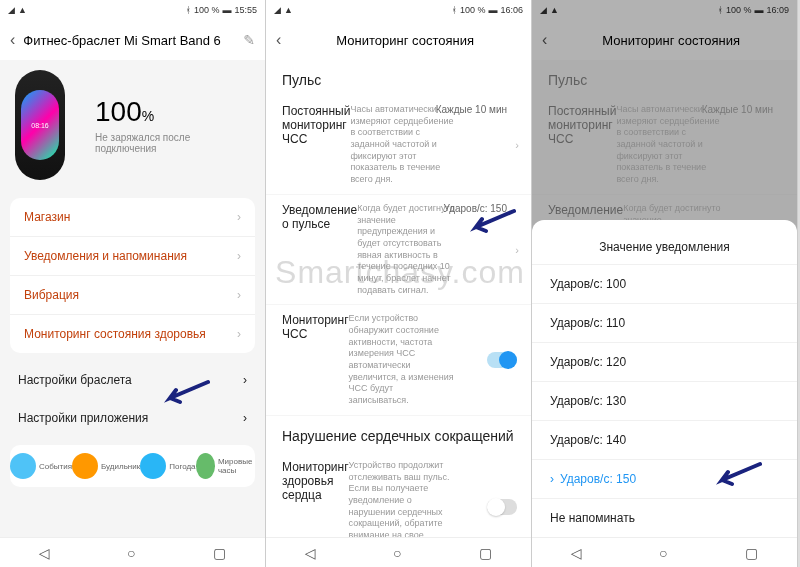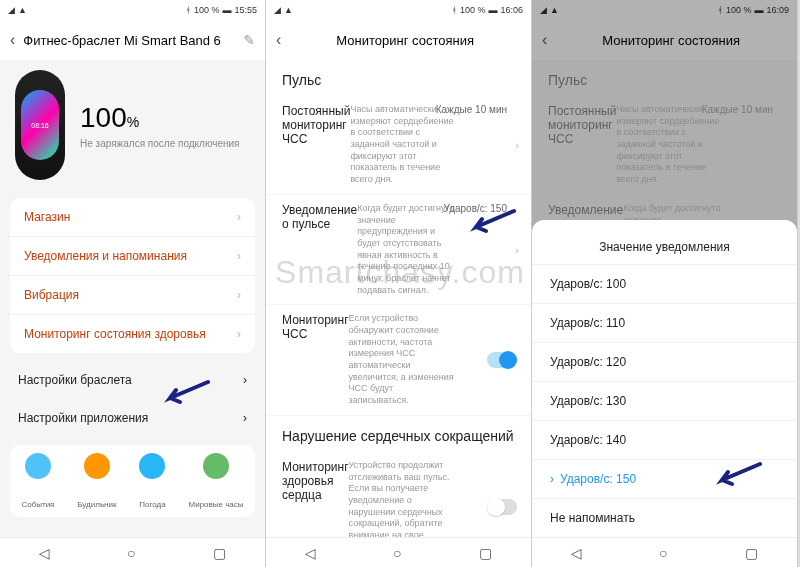--- a/index.html
+++ b/index.html
@@ -7,35 +7,35 @@
 .phone{width:266px;height:567px;background:#f5f5f5;display:flex;flex-direction:column;position:relative;border-right:1px solid #ccc}
 .phone:last-child{border-right:none}
 .statusbar{height:20px;display:flex;justify-content:space-between;align-items:center;padding:0 8px;font-size:9px;color:#333;background:#fff}
 .statusbar .left,.statusbar .right{display:flex;gap:3px;align-items:center}
 .header{height:40px;display:flex;align-items:center;padding:0 10px;background:#fff;gap:8px}
 .header .title{font-size:13px;flex:1;text-align:left}
 .phone2 .header .title,.phone3 .header .title{text-align:center}
 .back-icon{font-size:16px;color:#555}
 .edit-icon{font-size:14px;color:#999}
 .content{flex:1;overflow:hidden;background:#f5f5f5}
-.hero{display:flex;align-items:center;padding:10px 15px;gap:15px}
+.hero{display:flex;align-items:center;padding:10px 15px;gap:30px}
 .band-img{width:50px;height:110px;background:linear-gradient(180deg,#222 0%,#111 100%);border-radius:25px;position:relative;display:flex;align-items:center;justify-content:center}
 .band-screen{width:38px;height:70px;background:linear-gradient(135deg,#0af,#f0a,#0fa);border-radius:19px;display:flex;flex-direction:column;align-items:center;justify-content:center;color:#fff;font-size:7px}
 .battery-info{flex:1}
 .battery-pct{font-size:28px;font-weight:300}
 .battery-pct .pct{font-size:14px}
 .battery-sub{font-size:10px;color:#888;margin-top:4px}
 .card{background:#fff;margin:8px 10px;border-radius:10px}
 .row{display:flex;align-items:center;justify-content:space-between;padding:12px 14px;border-bottom:1px solid #f0f0f0;font-size:12px}
 .row:last-child{border-bottom:none}
 .row .label{color:#c2410c}
 .row .chev{color:#bbb;font-size:12px}
 .plain-row{padding:12px 18px;font-size:12px;color:#222;display:flex;justify-content:space-between}
 .bottom-icons{display:flex;justify-content:space-around;padding:8px 0;background:#fff;margin:8px 10px;border-radius:10px}
-.bicon{display:flex;flex-direction:column;align-items:center;gap:21px;font-size:8px;color:#666}
+.bicon{display:flex;align-items:center;gap:3px;font-size:8px;color:#666}
 .bicon .circ{width:26px;height:26px;border-radius:50%}
 .navbar{height:30px;display:flex;justify-content:space-around;align-items:center;background:#fff;border-top:1px solid #eee}
 .navbar span{font-size:14px;color:#555}
 .section-title{font-size:14px;font-weight:400;padding:12px 16px 8px;color:#222}
 .setting{padding:8px 16px;border-bottom:1px solid #f5f5f5;background:#fff}
 .setting .stitle{font-size:12px;color:#222;margin-bottom:3px}
 .setting .sdesc{font-size:9px;color:#999;line-height:1.3;padding-right:60px}
 .setting .sval{position:absolute;right:24px;font-size:10px;color:#666}
 .setting{position:relative;display:flex;flex-direction:row}
 .setting .schev{position:absolute;right:12px;top:50%;transform:translateY(-50%);color:#bbb;font-size:11px}

